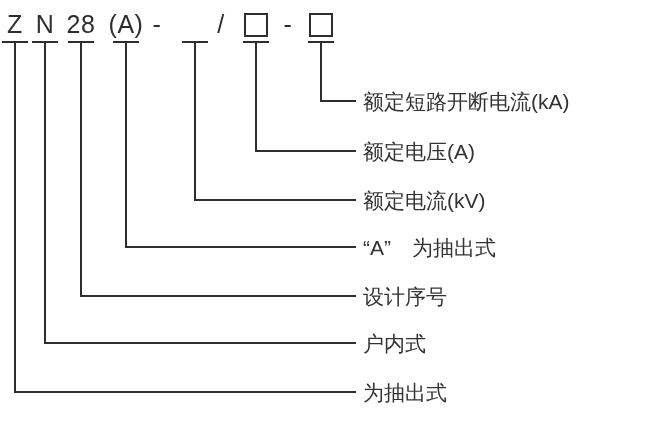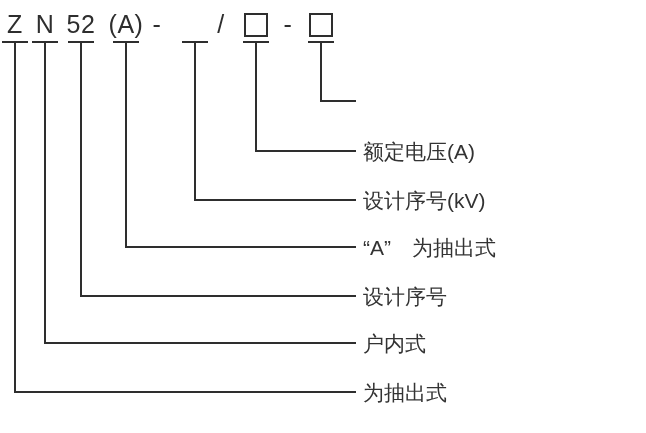--- a/index.html
+++ b/index.html
@@ -70,21 +70,21 @@
     white-space: nowrap;
   }
 </style>
 </head>
 <body>
 
 <div class="stage">
 
   <span class="tok" style="left:15px">Z</span>
   <span class="tok" style="left:45px">N</span>
-  <span class="tok" style="left:81px">52</span>
+  <span class="tok" style="left:81px">28</span>
   <span class="tok" style="left:126px">(A)</span>
   <span class="tok" style="left:157px">-</span>
   <span class="tok" style="left:221px">/</span>
   <span class="tok" style="left:256px">
       <span class="sq"></span>
     </span>
   <span class="tok" style="left:288px">-</span>
   <span class="tok" style="left:321px">
       <span class="sq"></span>
     </span>
@@ -111,20 +111,21 @@
 
   <div class="vl" style="left:80px; height:256px"></div>
   <div class="hl" style="left:80px; top:295px; width:276px"></div>
 
   <div class="vl" style="left:44px; height:303px"></div>
   <div class="hl" style="left:44px; top:342px; width:312px"></div>
 
   <div class="vl" style="left:14px; height:352px"></div>
   <div class="hl" style="left:14px; top:391px; width:342px"></div>
 
+  <div class="lbl" style="top:102px">额定短路开断电流(kA)</div>
   <div class="lbl" style="top:152px">额定电压(A)</div>
-  <div class="lbl" style="top:201px">设计序号(kV)</div>
+  <div class="lbl" style="top:201px">额定电流(kV)</div>
   <div class="lbl" style="top:248px">“A”　为抽出式</div>
   <div class="lbl" style="top:344px">户内式</div>
   <div class="lbl" style="top:297px">设计序号</div>
   <div class="lbl" style="top:393px">为抽出式</div>
 
 </div>
 
 </body></html>

